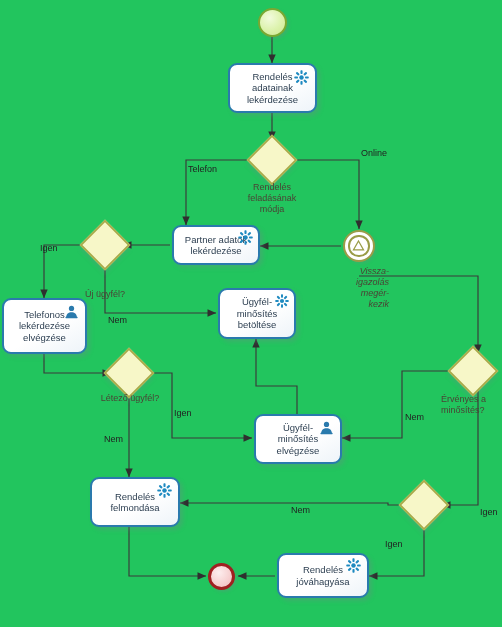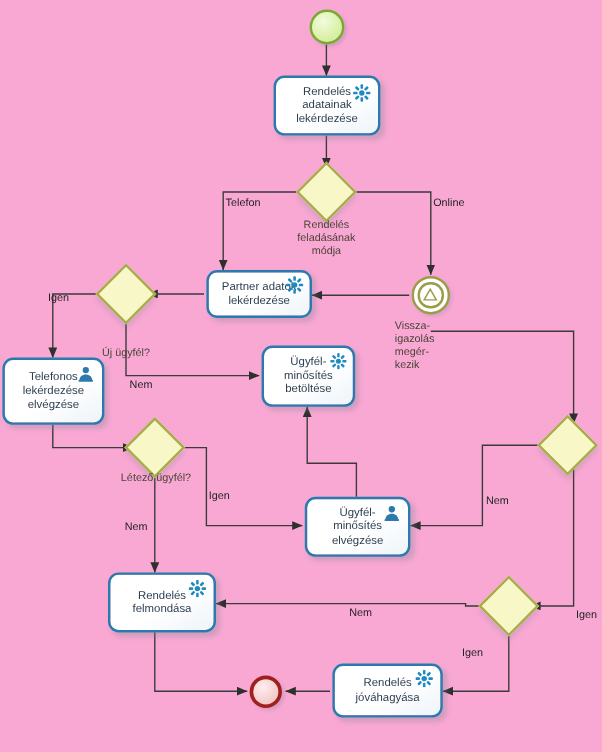--- a/index.html
+++ b/index.html
@@ -8,21 +8,21 @@
     background: #ffffff;
   }
   body {
     font-family: "Liberation Sans", sans-serif;
   }
   #canvas {
     position: relative;
     width: 502px;
     height: 627px;
     overflow: hidden;
-    background: #f9a8d4;
+    background: #22c55e;
   }
   #edges {
     position: absolute;
     left: 0;
     top: 0;
     width: 502px;
     height: 627px;
   }
 
   
@@ -122,23 +122,24 @@
     justify-content: center;
     box-sizing: border-box;
   }
 
   
   .event-label {
     position: absolute;
     font-size: 9px;
     line-height: 11px;
     color: #4a4435;
-    text-align: left;
+    text-align: right;
     white-space: pre-line;
     z-index: 5;
+    font-style: italic;
   }
 
   
   .flow-label {
     position: absolute;
     font-size: 9px;
     line-height: 10.5px;
     color: #222222;
     z-index: 6;
     white-space: pre-line;
@@ -224,21 +225,21 @@
   </div>
 
   <div class="node gateway" style="left:254px; top:142px; width:36px; height:36px;">
     <div class="diamond"></div>
   </div>
   <div class="gw-label" style="left:229px; top:182px; width:86px;">Rendelés
 feladásának
 módja</div>
 
   <div class="flow-label" style="left:188px; top:164px;">Telefon</div>
-  <div class="flow-label" style="left:361px; top:164px;">Online</div>
+  <div class="flow-label" style="left:361px; top:148px;">Online</div>
 
   <div class="node inter-event" style="left:343px; top:230px; width:32px; height:32px;">
     <span class="inner-ring">
       <svg width="13" height="13" viewBox="0 0 16 16" aria-hidden="true">
         <path d="M8 2.4 L14.2 13.4 L1.8 13.4 Z" fill="none" stroke="#9a9c48" stroke-width="1.5"></path>
       </svg>
     </span>
   </div>
   <div class="event-label" style="left:329px; top:266px; width:60px;">Vissza-
 igazolás
@@ -317,20 +318,22 @@
     <div class="diamond"></div>
   </div>
   <div class="gw-label" style="left:92px; top:393px; width:76px;">Létező ügyfél?</div>
 
   <div class="flow-label" style="left:174px; top:408px;">Igen</div>
   <div class="flow-label" style="left:104px; top:434px;">Nem</div>
 
   <div class="node gateway" style="left:455px; top:353px; width:36px; height:36px;">
     <div class="diamond"></div>
   </div>
+  <div class="gw-label" style="left:441px; top:394px; width:62px; text-align:left;">Érvényes a
+minősítés?</div>
 
   <div class="flow-label" style="left:405px; top:412px;">Nem</div>
   <div class="flow-label" style="left:480px; top:507px;">Igen</div>
 
   <div class="node task" style="left:254px; top:414px; width:88px; height:50px;">
     <span class="task-label">Ügyfél-
 minősítés
 elvégzése</span>
     <span class="task-icon" style="right:6px; top:4px;">
       <svg width="15" height="15" viewBox="0 0 24 24" aria-hidden="true">

